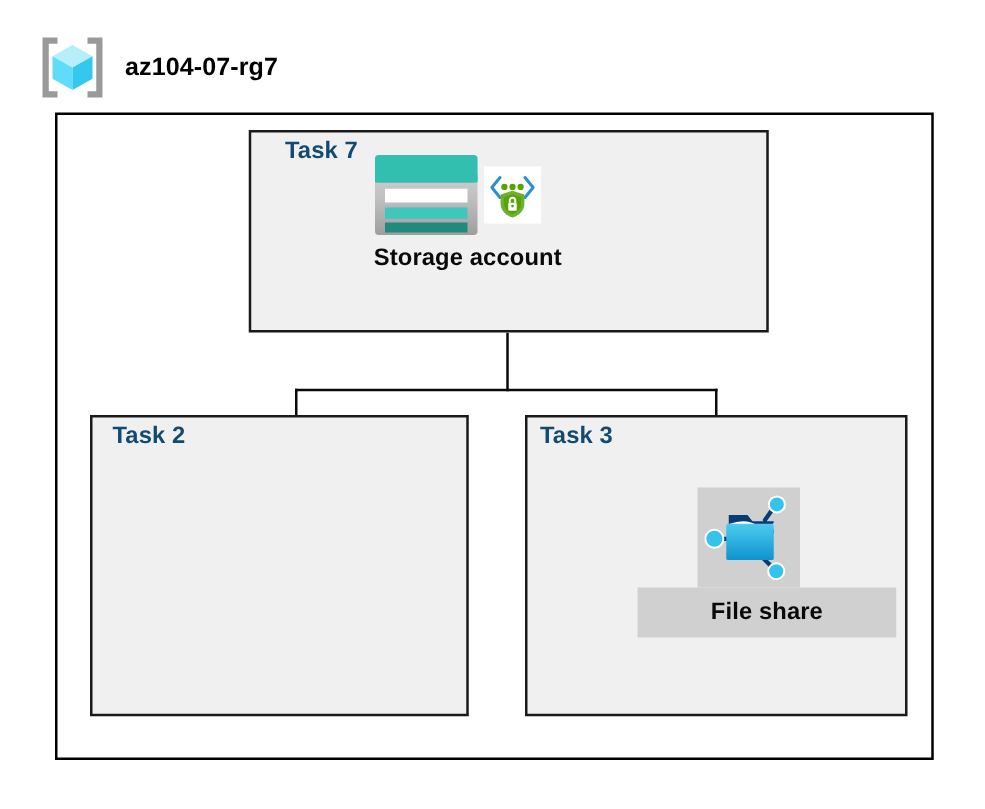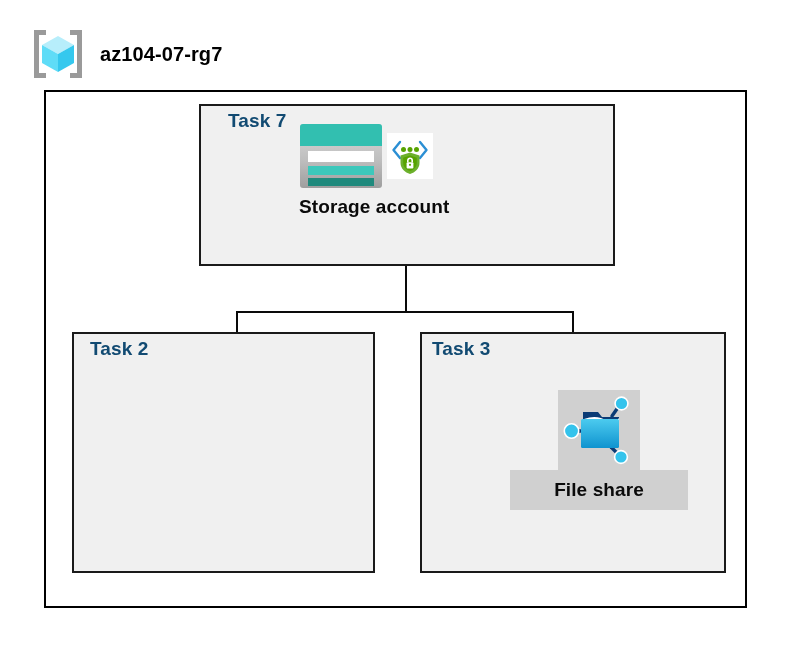--- a/index.html
+++ b/index.html
@@ -116,21 +116,21 @@
     background: #d0d0d0;
     width: 82px;
     height: 80px;
     display: flex;
     align-items: center;
     justify-content: center;
     align-self: center;
   }
   .plate-label {
     background: #d0d0d0;
-    width: 178px;
+    width: 207px;
     height: 40px;
     display: flex;
     align-items: center;
     justify-content: center;
   }
 
   
   .connector {
     position: absolute;
     background: #0a0a0a;

